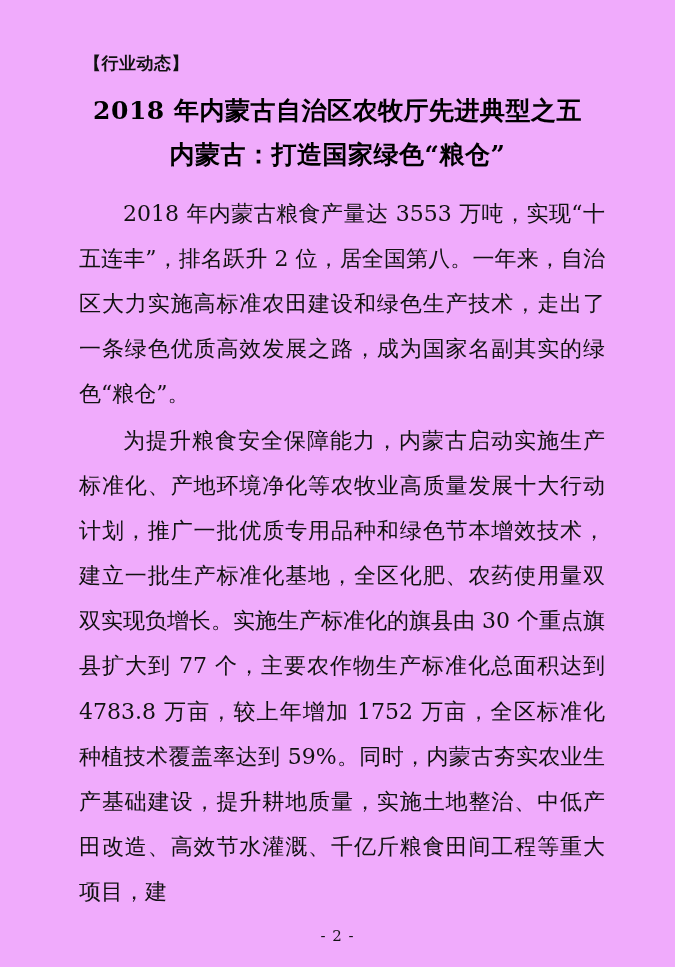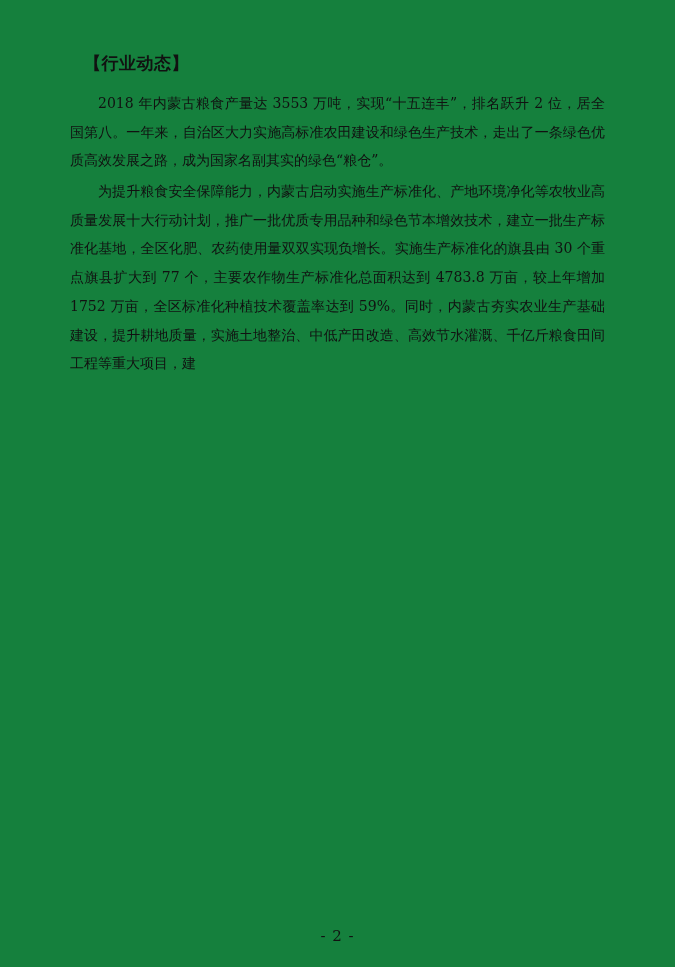--- a/index.html
+++ b/index.html
@@ -13,21 +13,21 @@
     font-family: "DejaVu Serif", "Liberation Serif", serif;
     color: #1a1a1a;
     overflow: hidden;
   }
   .page {
     position: relative;
     width: 675px;
     height: 967px;
     box-sizing: border-box;
     padding: 52px 70px 0 70px;
-    background: #15803d;
+    background: #f0abfc;
   }
   .category-tag {
     font-size: 17px;
     font-weight: bold;
     letter-spacing: 0.5px;
     margin: 0 0 14px 14px;
     color: #111;
   }
   .doc-title {
     text-align: center;
@@ -39,46 +39,50 @@
     margin: 0 0 4px 0;
   }
   .doc-title .line {
     display: block;
     white-space: nowrap;
   }
   .body-text {
     margin-top: 14px;
   }
   .para {
-    font-size: 14px;
+    font-size: 22px;
     line-height: 2.05;
     text-align: justify;
     text-justify: inter-ideograph;
     text-indent: 2em;
-    margin: 0 0 2px 0;
+    margin: 0 0 2px 9px;
     color: #111;
   }
   .footer {
     position: absolute;
     left: 0;
     right: 0;
     bottom: 22px;
     text-align: center;
     font-size: 15px;
     color: #111;
     letter-spacing: 1px;
   }
 </style>
 </head>
 <body>
 
 <div class="page">
 
   <div class="category-tag">【行业动态】</div>
 
+  <h1 class="doc-title">
+    <span class="line">2018 年内蒙古自治区农牧厅先进典型之五</span>
+    <span class="line">内蒙古：打造国家绿色“粮仓”</span>
+  </h1>
 
   <div class="body-text">
     <p class="para">2018 年内蒙古粮食产量达 3553 万吨，实现“十五连丰”，排名跃升 2 位，居全国第八。一年来，自治区大力实施高标准农田建设和绿色生产技术，走出了一条绿色优质高效发展之路，成为国家名副其实的绿色“粮仓”。</p>
     <p class="para">为提升粮食安全保障能力，内蒙古启动实施生产标准化、产地环境净化等农牧业高质量发展十大行动计划，推广一批优质专用品种和绿色节本增效技术，建立一批生产标准化基地，全区化肥、农药使用量双双实现负增长。实施生产标准化的旗县由 30 个重点旗县扩大到 77 个，主要农作物生产标准化总面积达到 4783.8 万亩，较上年增加 1752 万亩，全区标准化种植技术覆盖率达到 59%。同时，内蒙古夯实农业生产基础建设，提升耕地质量，实施土地整治、中低产田改造、高效节水灌溉、千亿斤粮食田间工程等重大项目，建</p>
   </div>
 
   <div class="footer">- 2 -</div>
 
 </div>
 

